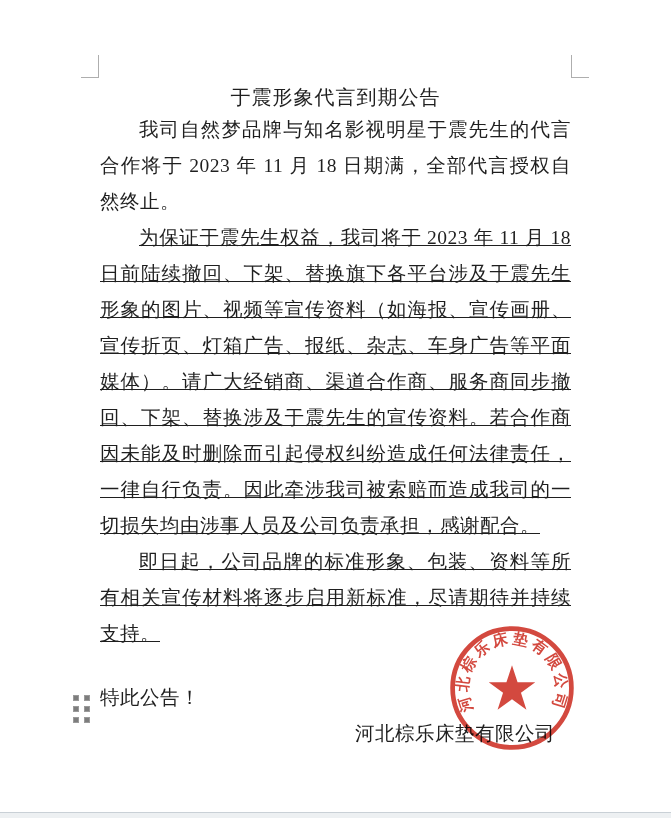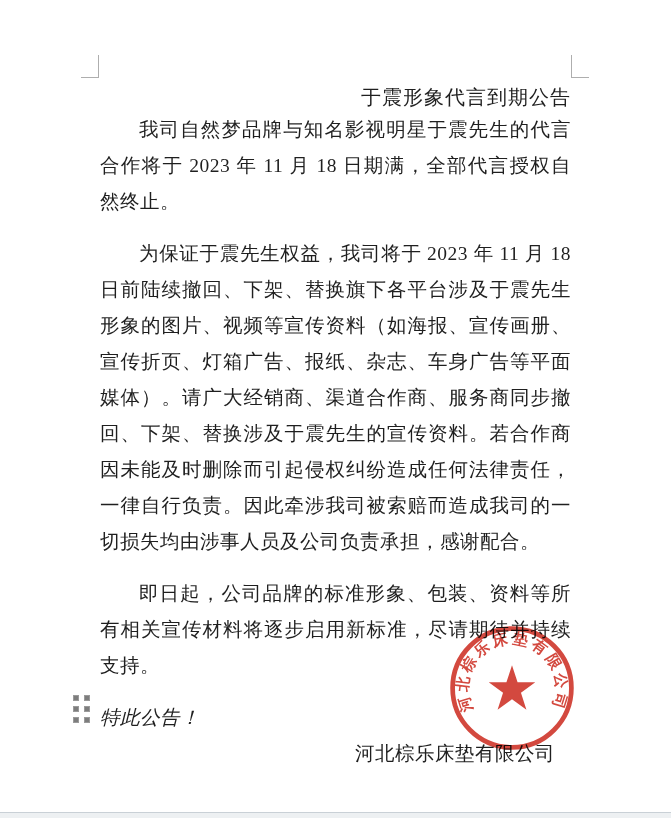--- a/index.html
+++ b/index.html
@@ -12,29 +12,29 @@
     color:#1f1f1f;
   }
   
   .corner-mark { position:absolute; width:18px; height:23px; }
   .corner-mark.tl { left:81px; top:55px; border-right:1.5px solid #aeaeae; border-bottom:1.5px solid #aeaeae; }
   .corner-mark.tr { left:571px; top:55px; border-left:1.5px solid #aeaeae; border-bottom:1.5px solid #aeaeae; }
 
   
   .content { position:absolute; left:100px; top:82px; width:471px; }
   .doc-title {
-    font-size:20px; line-height:30px; text-align:right;
+    font-size:20px; line-height:30px; text-align:center;
     letter-spacing:1px; font-weight:normal;
   }
   .body-text { font-size:19.5px; line-height:36px; letter-spacing:0.5px; }
   .salutation { margin-top:5px; }
   .para { text-align:justify; text-justify:inter-ideograph; text-indent:2em; }
-  .para + .para { margin-top:16px; }
+  .para + .para { margin-top:0;text-decoration:underline; }
   .para.first { margin-top:0; }
-  .closing { margin-top:16px;font-style:italic; }
+  .closing { margin-top:28px; }
   .signature { text-align:right; }
   .sig-company { padding-right:16px; }
 
   
   .seal {
     position:absolute; left:446px; top:622px;
     width:132px; height:132px;
     mix-blend-mode:multiply; opacity:0.92;
     pointer-events:none;
   }

